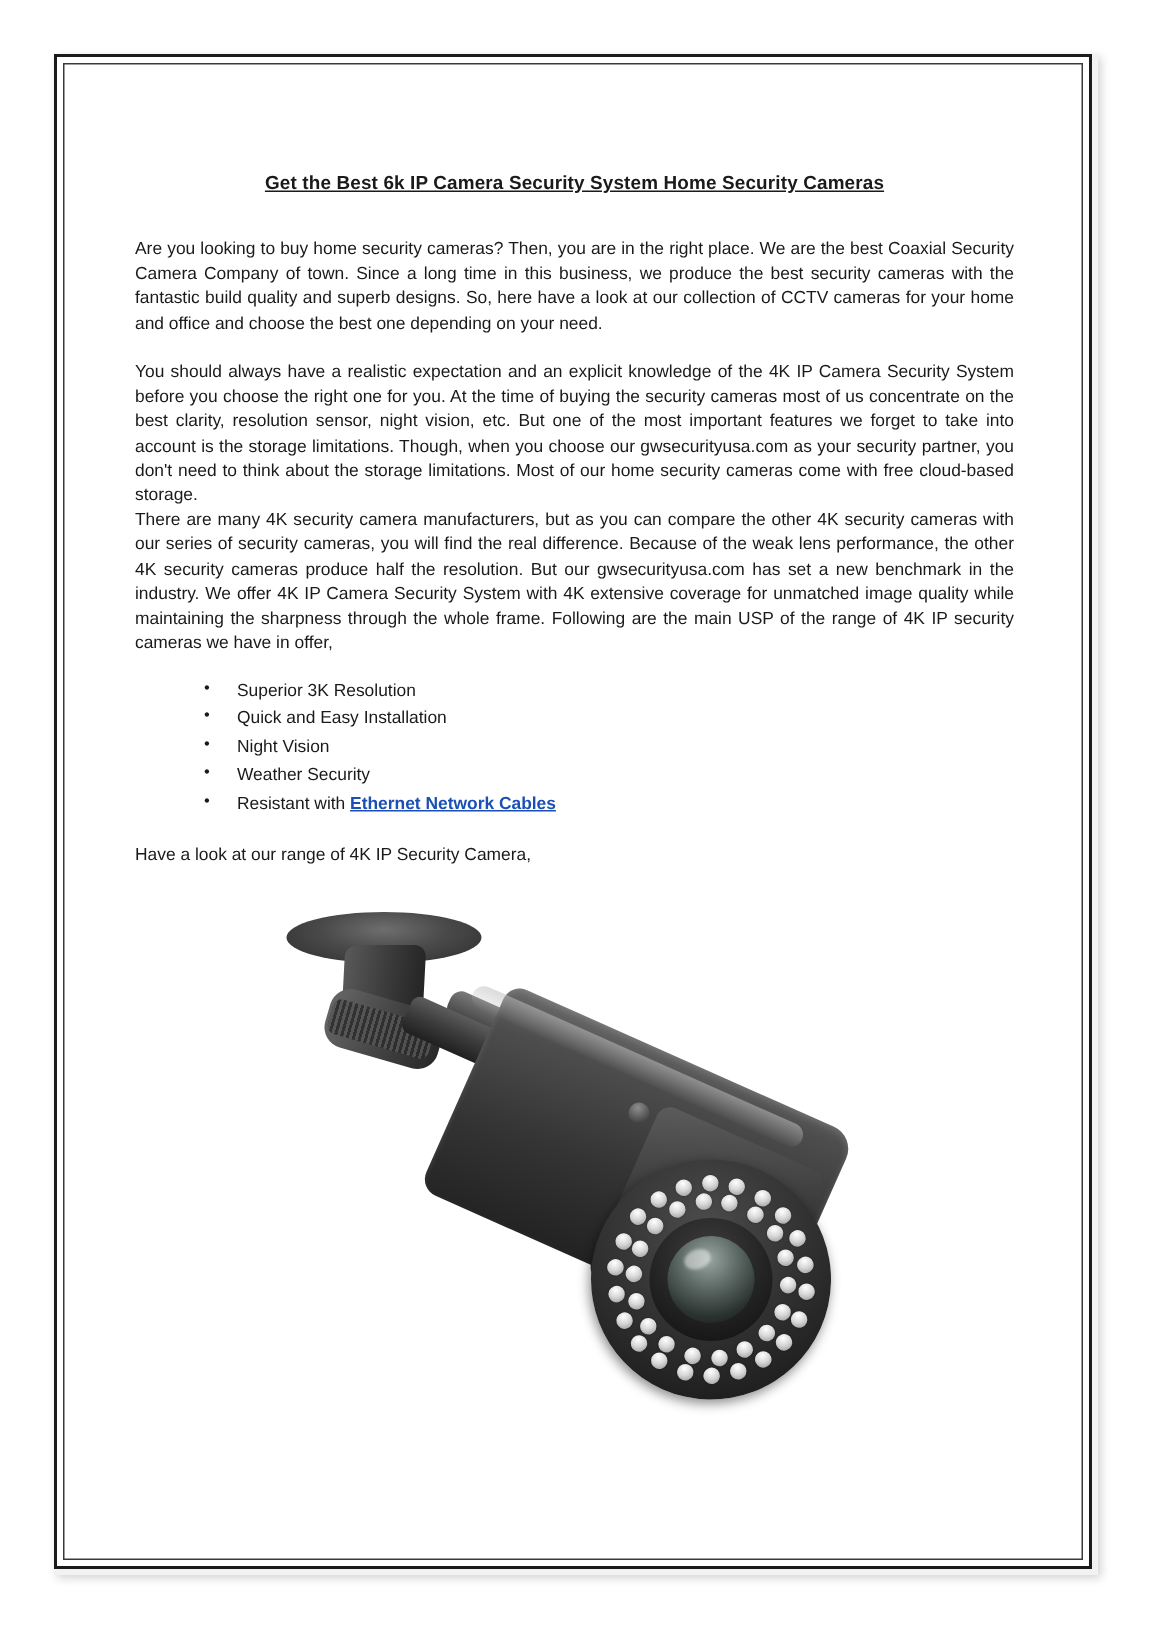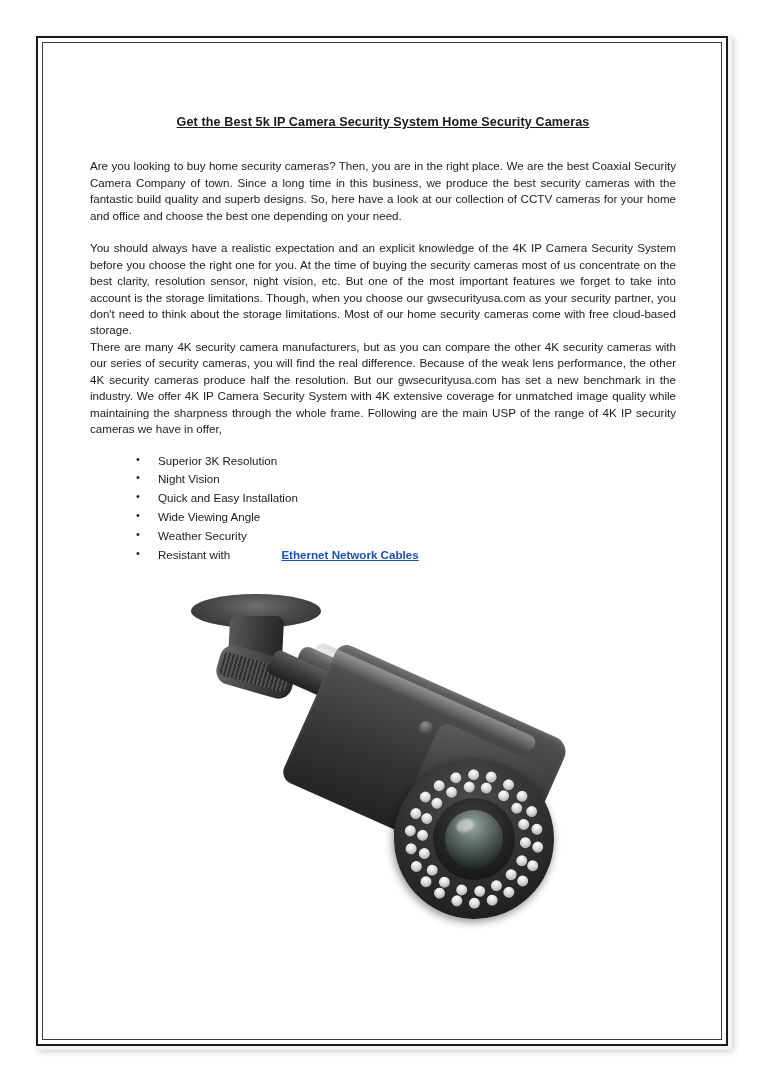--- a/index.html
+++ b/index.html
@@ -89,21 +89,20 @@
     position: absolute;
     left: 0;
     top: -1px;
     font-size: 11px;
     color: #1a1a1a;
   }
   a.inline-link {
     color: #1a4fb5;
     text-decoration: underline;
     font-weight: bold;
-    margin-left: 48px;
   }
   .figure {
     margin-top: 26px;
     text-align: center;
     position: relative;
     height: 360px;
   }
   .cam-wrap {
     position: relative;
     width: 420px;
@@ -275,38 +274,38 @@
 </head>
 <body>
 
 <div class="page-shadow"></div>
 
 <div class="page">
   <div class="page-inner"></div>
 
   <div class="content">
 
-    <h1 class="doc-title">Get the Best 5k IP Camera Security System Home Security Cameras</h1>
+    <h1 class="doc-title">Get the Best 6k IP Camera Security System Home Security Cameras</h1>
 
     <p class="para">Are you looking to buy home security cameras? Then, you are in the right place. We are the best Coaxial Security Camera Company of town. Since a long time in this business, we produce the best security cameras with the fantastic build quality and superb designs. So, here have a look at our collection of CCTV cameras for your home and office and choose the best one depending on your need.</p>
 
 
     <p class="para tight">You should always have a realistic expectation and an explicit knowledge of the 4K IP Camera Security System before you choose the right one for you. At the time of buying the security cameras most of us concentrate on the best clarity, resolution sensor, night vision, etc. But one of the most important features we forget to take into account is the storage limitations. Though, when you choose our gwsecurityusa.com as your security partner, you don't need to think about the storage limitations. Most of our home security cameras come with free cloud-based storage.</p>
 
     <p class="para tight">There are many 4K security camera manufacturers, but as you can compare the other 4K security cameras with our series of security cameras, you will find the real difference. Because of the weak lens performance, the other 4K security cameras produce half the resolution. But our gwsecurityusa.com has set a new benchmark in the industry. We offer 4K IP Camera Security System with 4K extensive coverage for unmatched image quality while maintaining the sharpness through the whole frame. Following are the main USP of the range of 4K IP security cameras we have in offer,</p>
 
     <ul class="feature-list">
       <li><span>Superior 3K Resolution</span></li>
+      <li><span>Quick and Easy Installation</span></li>
       <li><span>Night Vision</span></li>
-      <li><span>Quick and Easy Installation</span></li>
-      <li><span>Wide Viewing Angle</span></li>
       <li><span>Weather Security</span></li>
       <li><span>Resistant with </span><a class="inline-link" href="#">Ethernet Network Cables</a></li>
     </ul>
 
+    <p class="para">Have a look at our range of 4K IP Security Camera,</p>
 
     <div class="figure">
       <div class="cam-wrap">
         <div class="cam-mount-base"></div>
         <div class="cam-mount-neck"></div>
         <div class="cam-knuckle"></div>
         <div class="cam-knuckle-ridges"></div>
         <div class="cam-sunshade"></div>
         <div class="cam-arm"></div>
         <div class="cam-body"></div>

